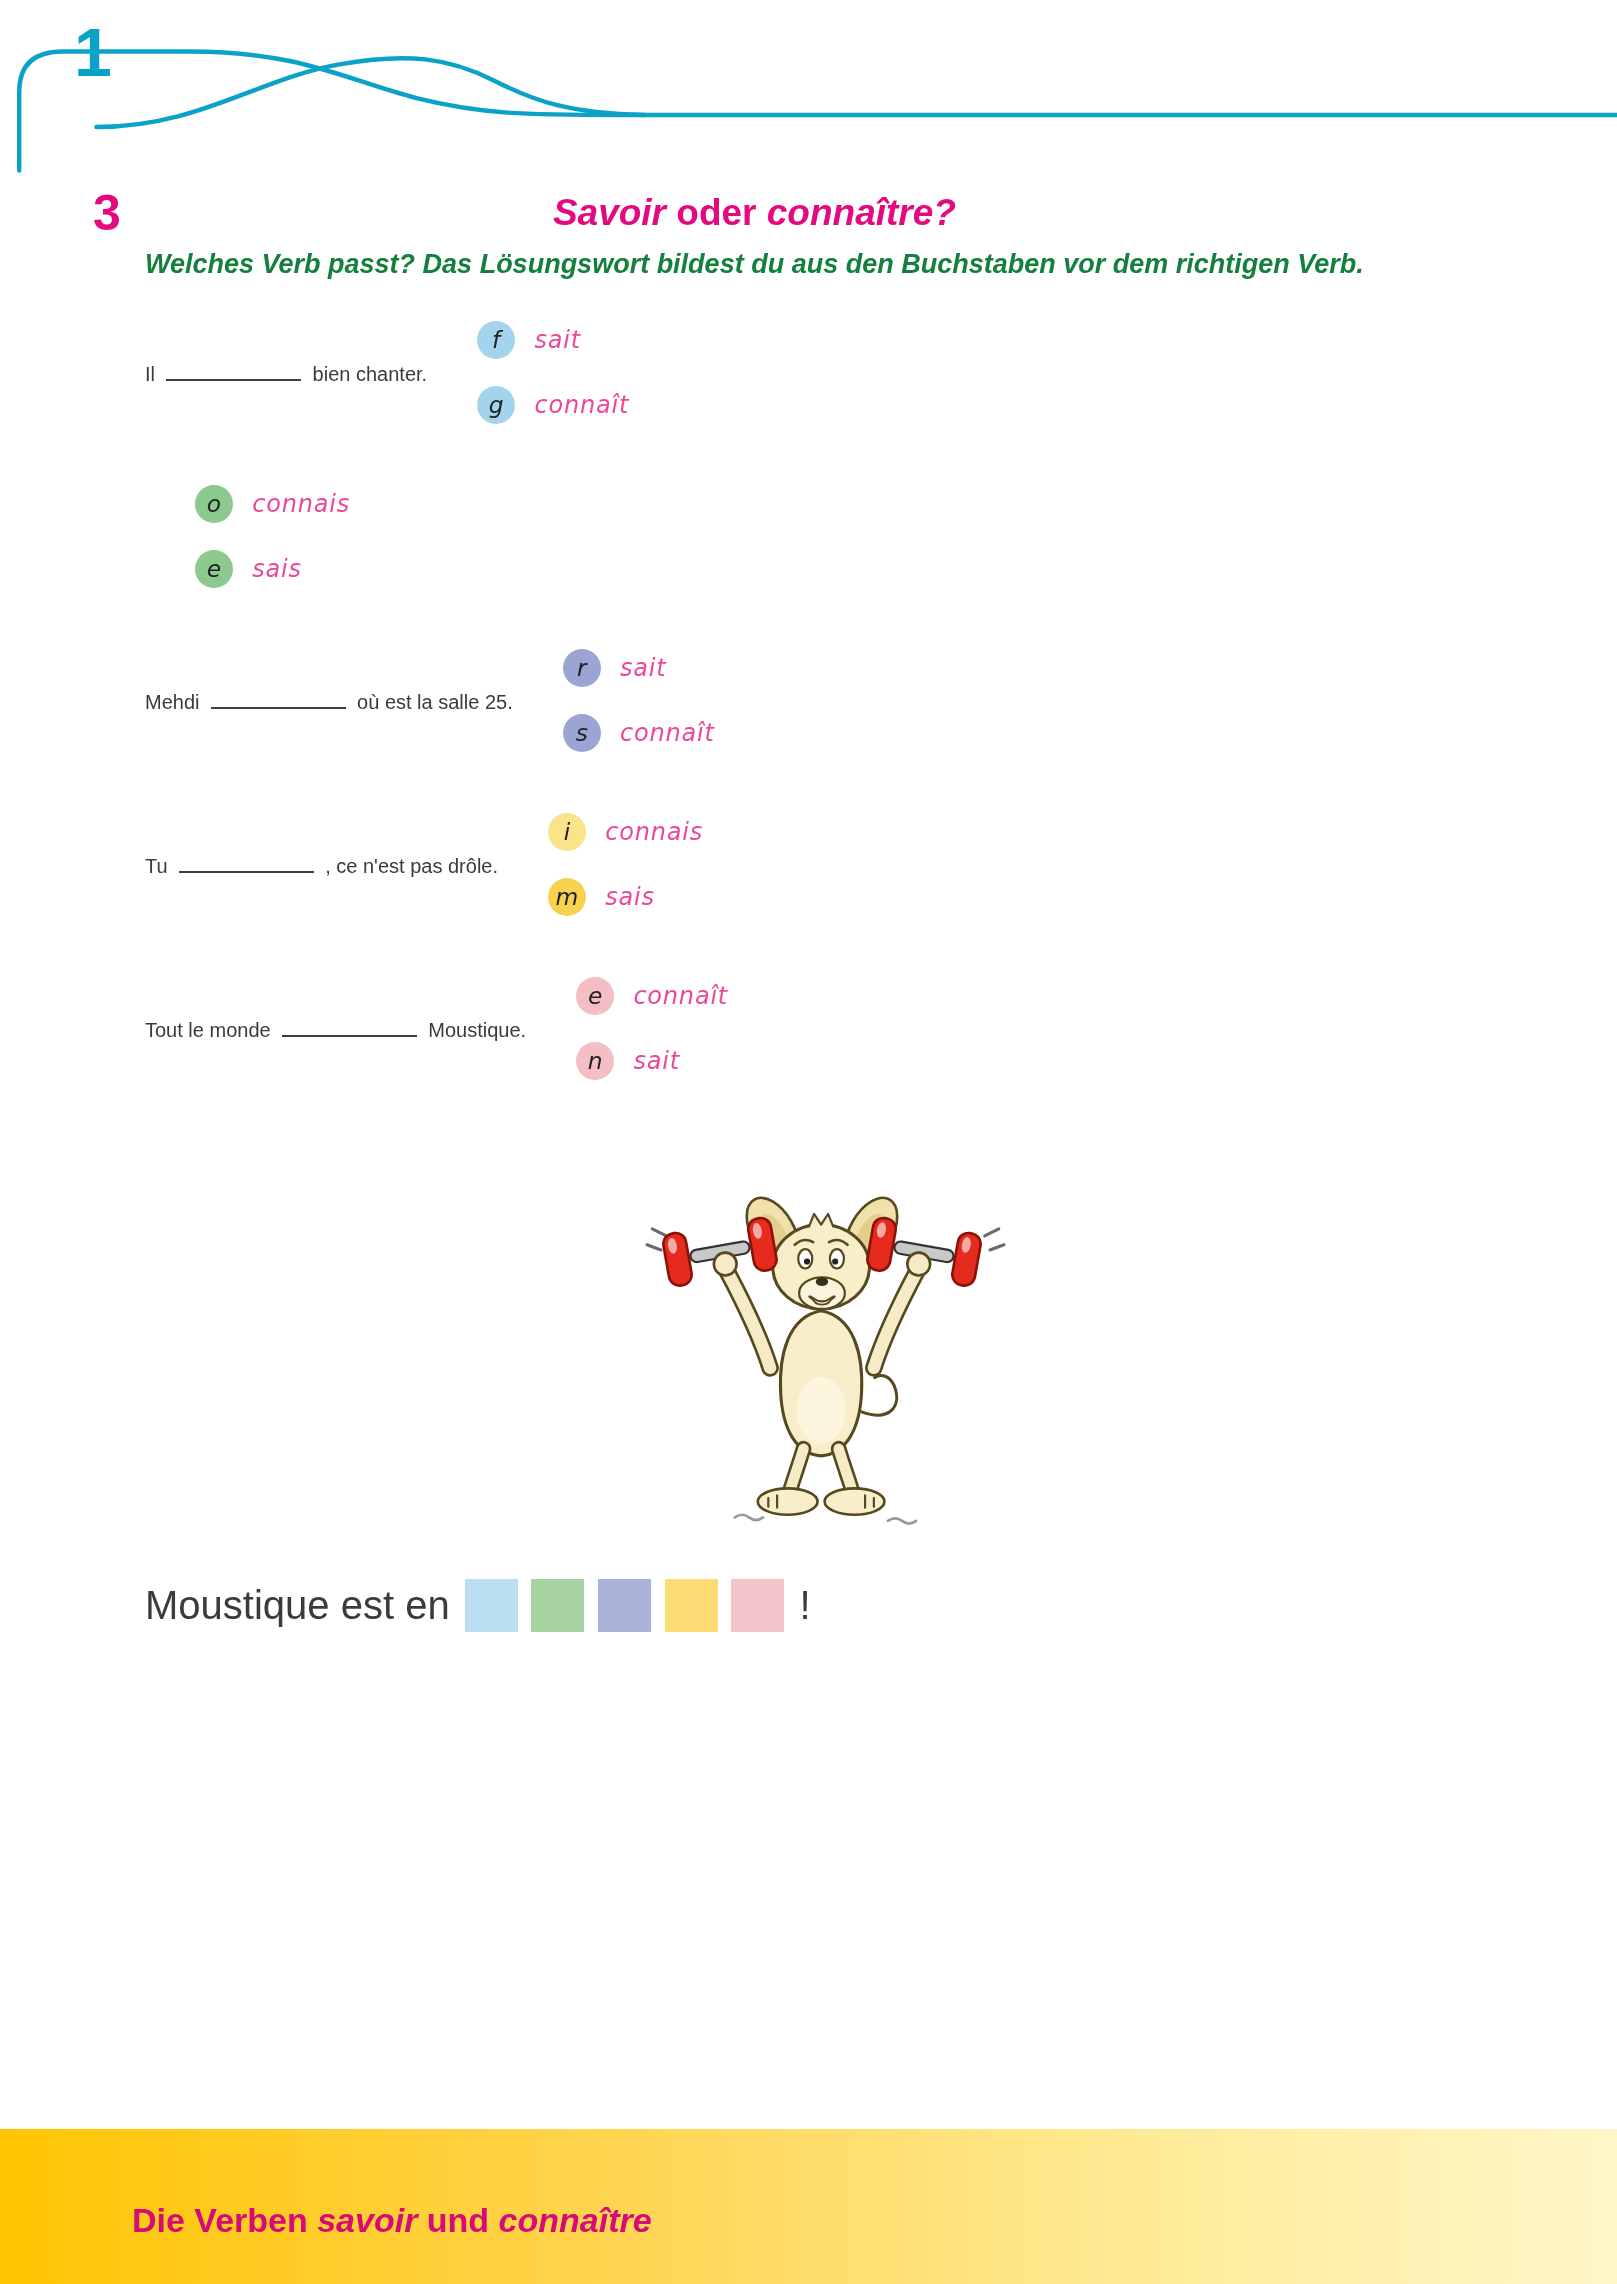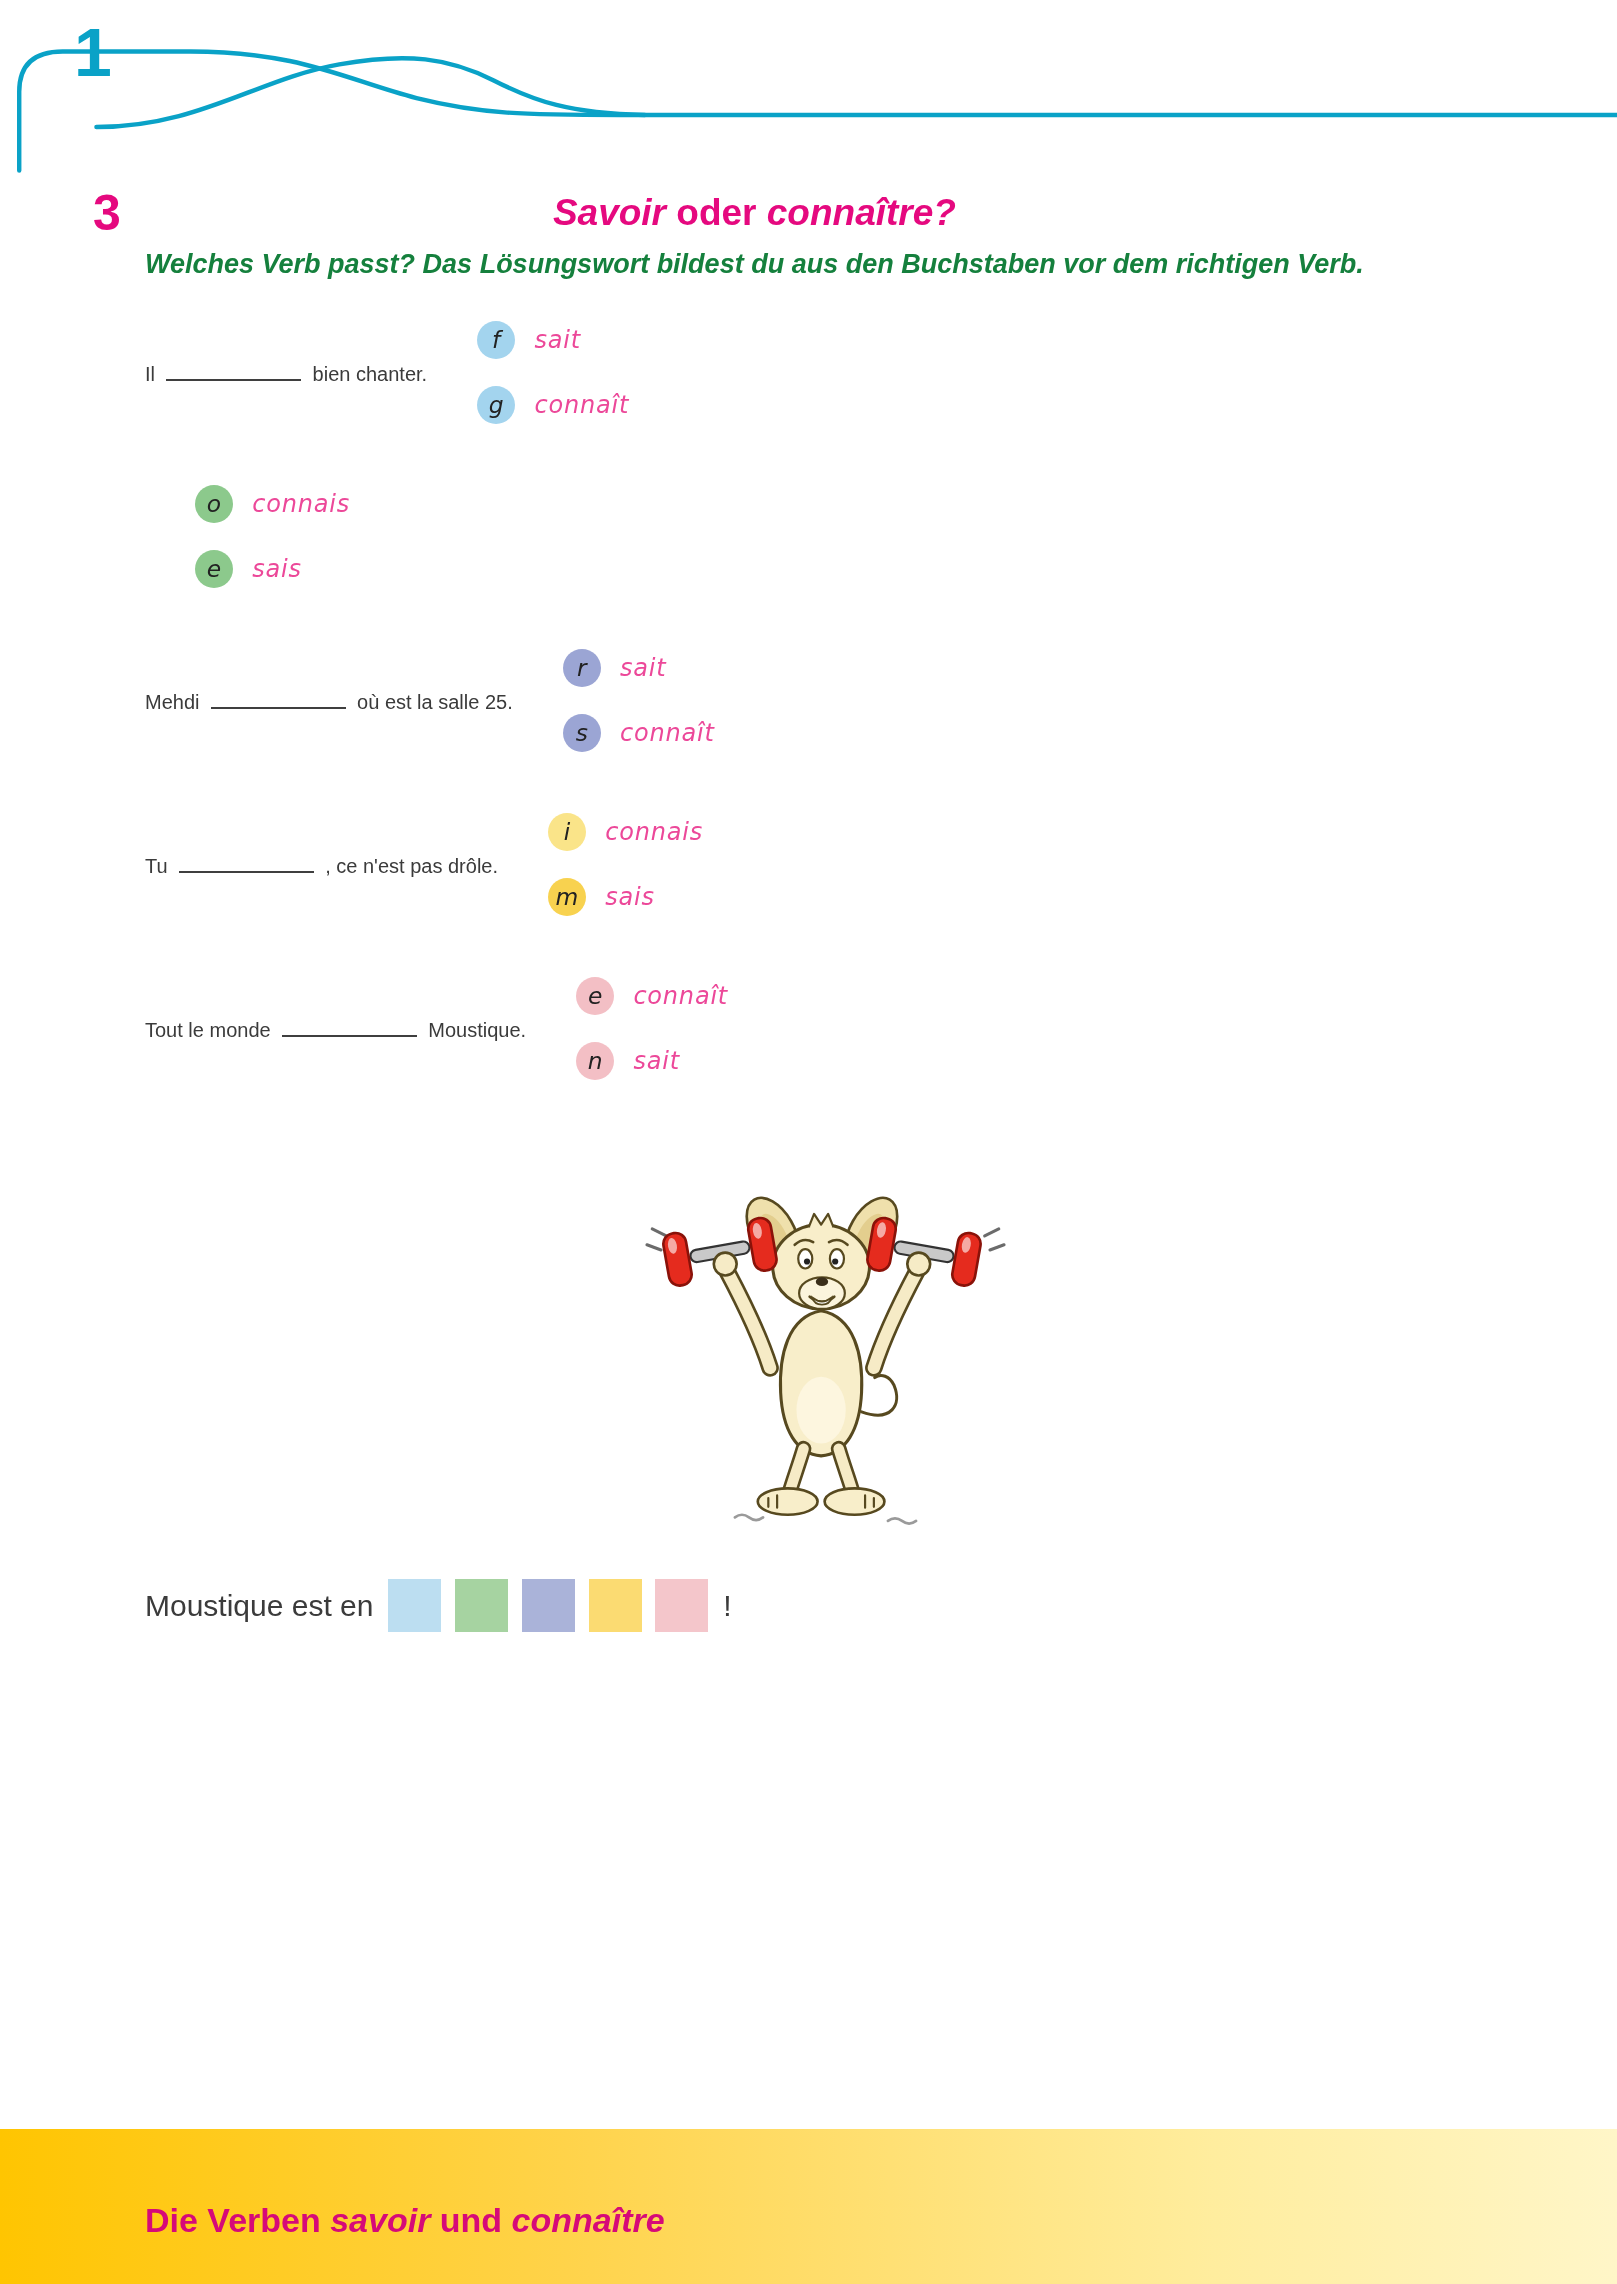--- a/index.html
+++ b/index.html
@@ -31,28 +31,28 @@
           justify-content:center;font-family:"DejaVu Sans",sans-serif;font-style:italic;
           font-size:23.4px;color:#222;}
   .word{font-family:"DejaVu Sans",sans-serif;font-style:italic;font-size:24px;color:#ec4899;
         letter-spacing:0.8px;white-space:nowrap;}
 
   
   .illustration{position:absolute;left:632px;top:1148px;width:387px;height:387px;}
 
   
   .solution-row{position:absolute;left:145px;top:1579px;display:flex;align-items:center;
-                gap:15px;font-size:30px;}
+                gap:15px;font-size:40px;}
   .solution-boxes{display:flex;gap:13.7px;}
   .sbox{width:53px;height:53px;display:inline-block;}
 
   
   .footer{position:absolute;left:0;bottom:0;width:1618px;height:155px;
           background:linear-gradient(90deg,#ffc501 0%,#ffd34a 35%,#ffed9e 75%,#fff6c8 100%);}
-  .footer-text{position:absolute;left:145px;bottom:44px;font-size:34px;font-weight:bold;color:#d60a78;}
+  .footer-text{position:absolute;left:132px;bottom:44px;font-size:34px;font-weight:bold;color:#d60a78;}
   .footer-text .it{font-style:italic;}
 </style>
 </head>
 <body>
 
 <div class="page">
 
   <svg class="header-deco" viewBox="0 0 2008 235" xmlns="http://www.w3.org/2000/svg">
     <path d="M 22 212 L 22 114 Q 22 64 76 64 L 235 64 C 372 64 430 100 516 122 C 596 142 652 143 770 143 L 2008 143" fill="none" stroke="#0aa2c7" stroke-width="5.5" stroke-linecap="round"></path>
     <path d="M 118 158 C 245 158 318 98 420 80 C 505 65 556 72 612 100 C 663 126 706 141 800 143" fill="none" stroke="#0aa2c7" stroke-width="5.5" stroke-linecap="round"></path>

